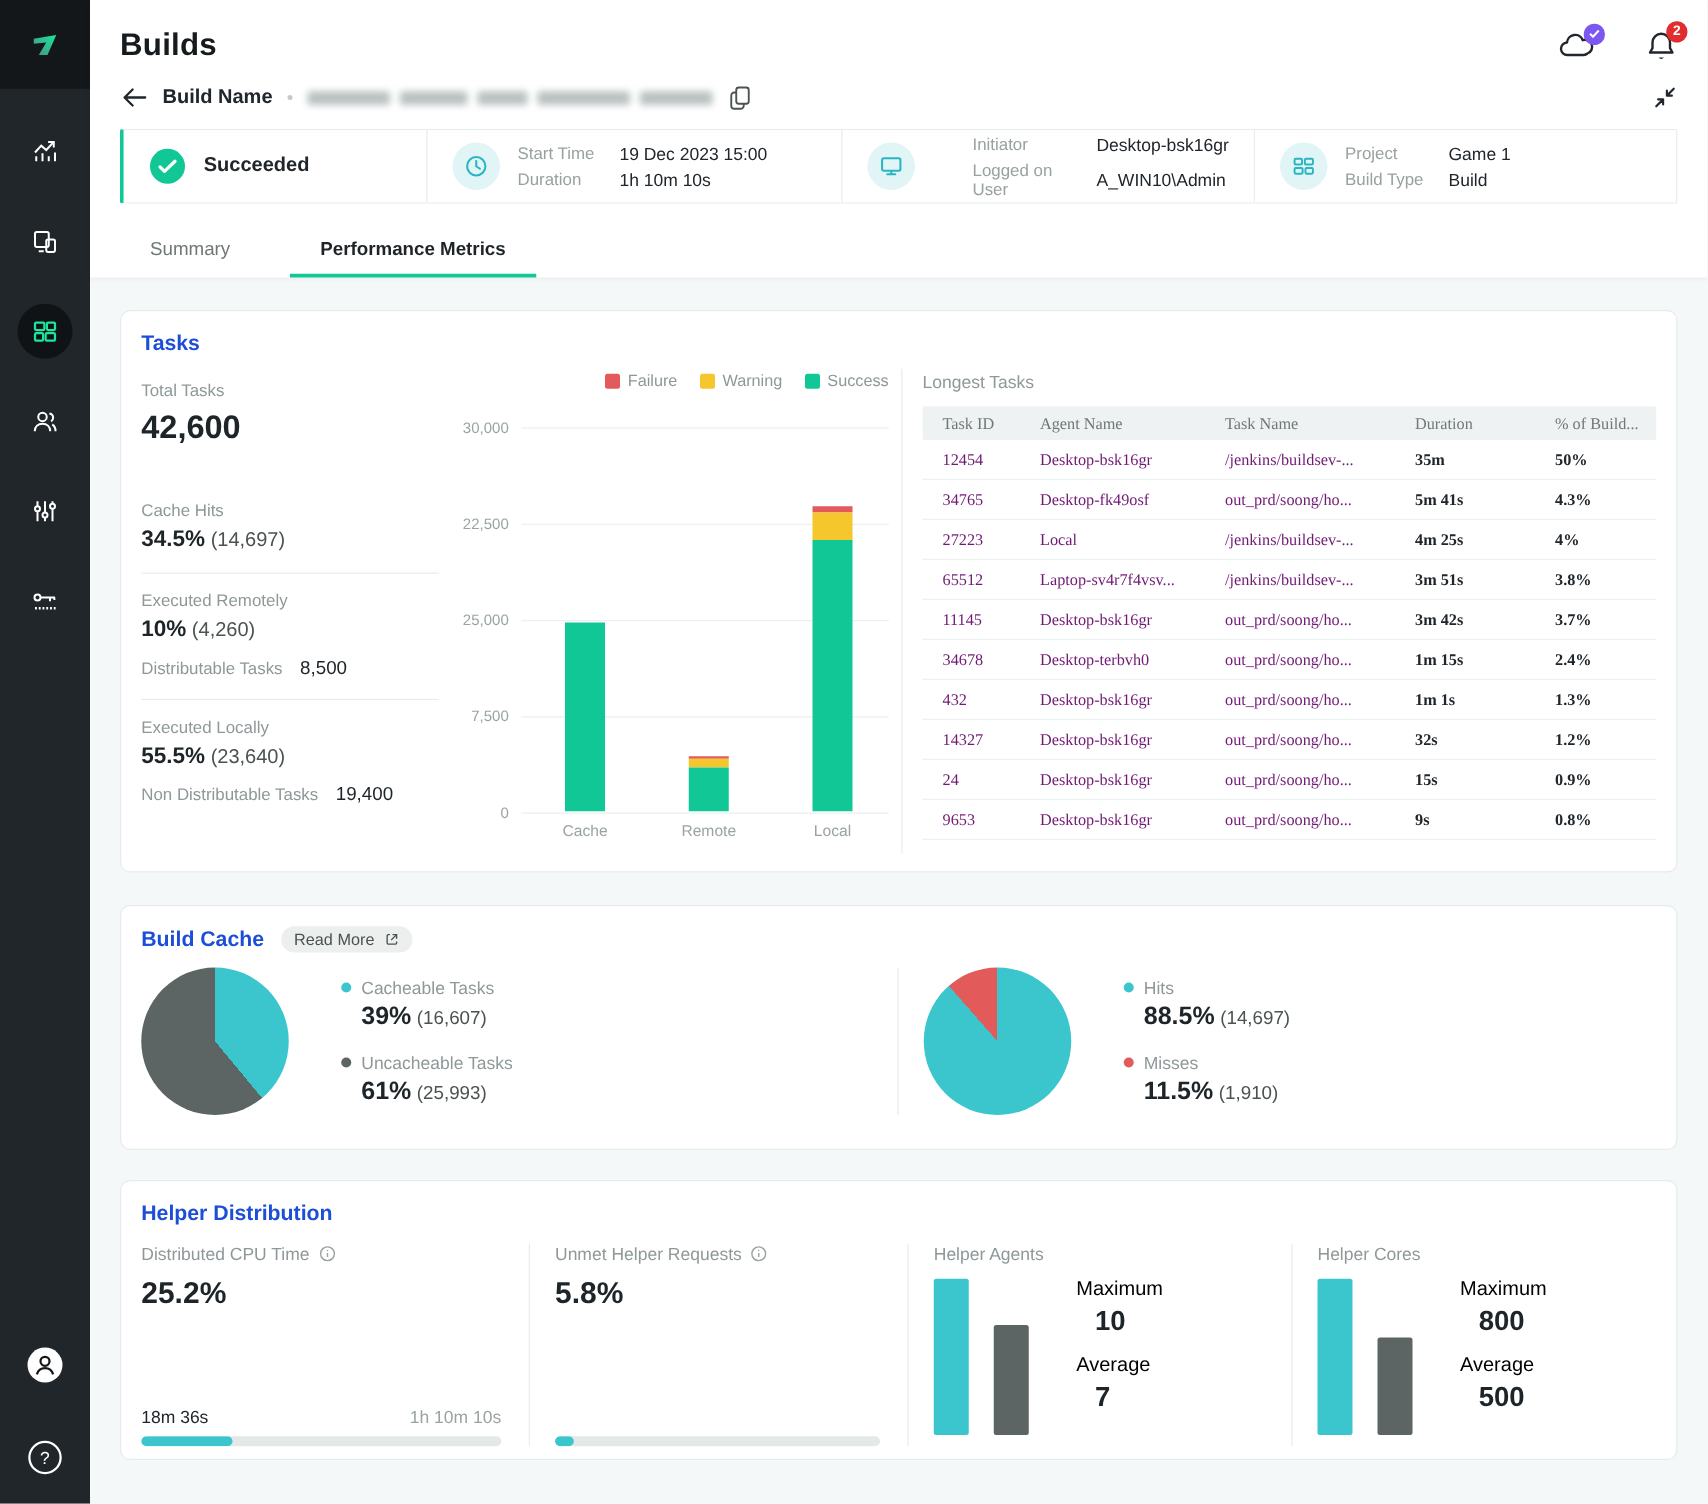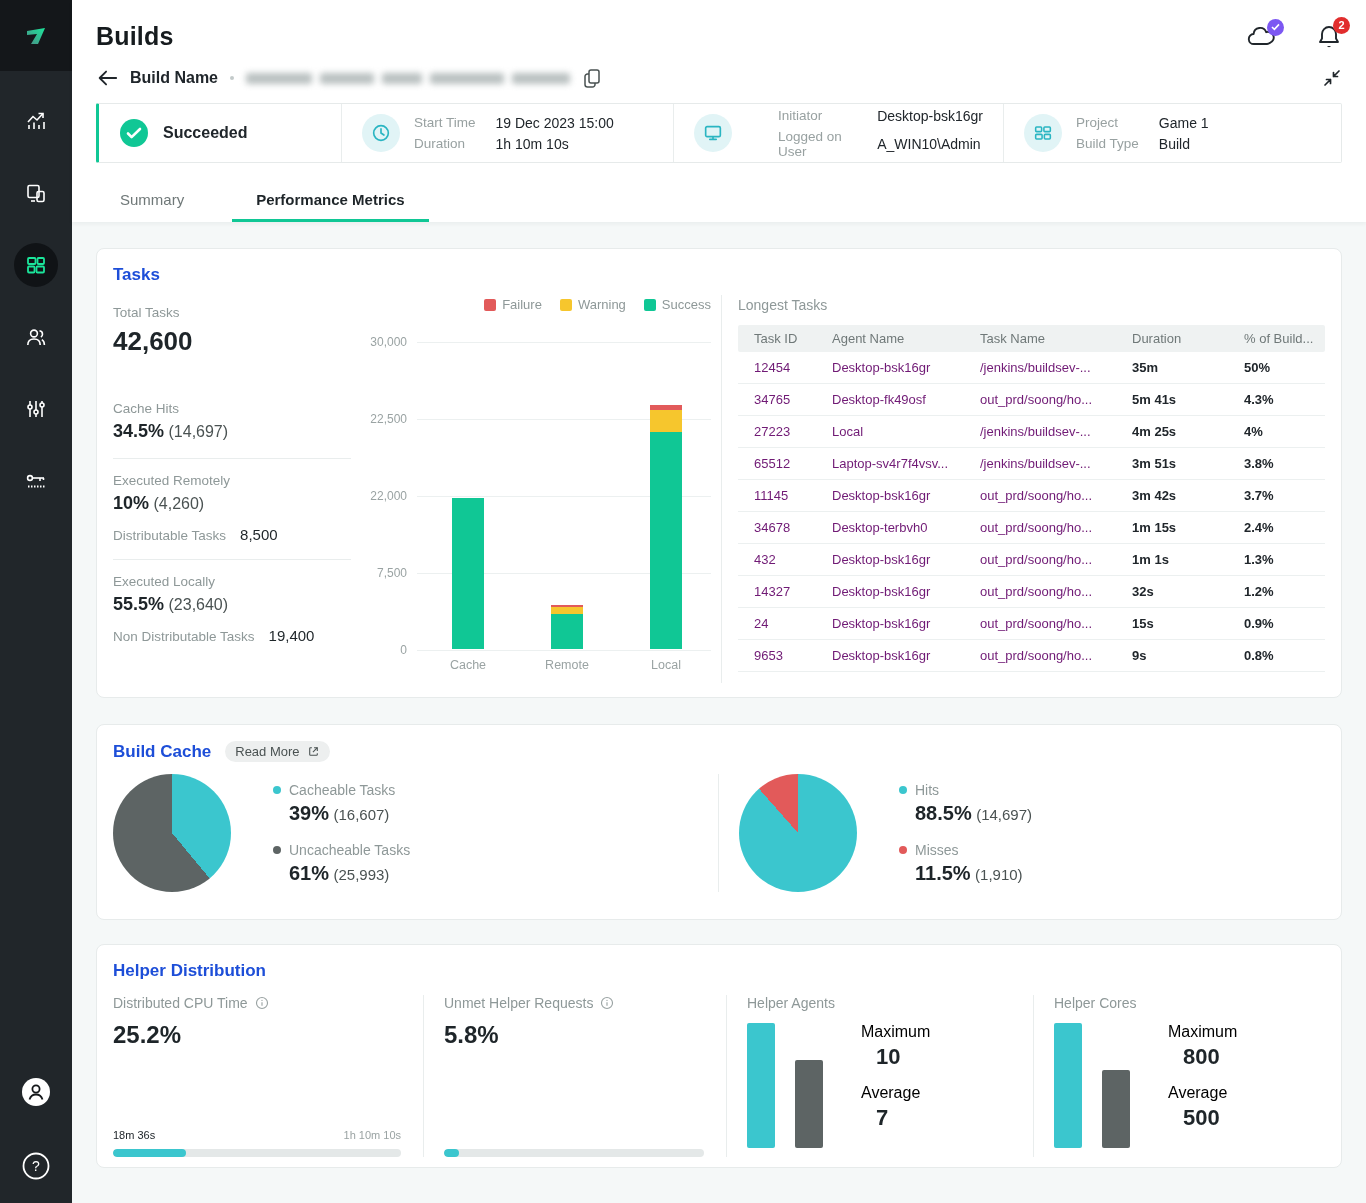--- a/index.html
+++ b/index.html
@@ -76,21 +76,21 @@
   .ylabels { width:52px; position:relative; height:308px; }
   .ylabel { position:absolute; right:10px; font-size:12px; color:#9AA3A3; transform:translateY(-50%); }
   .plot { position:relative; flex:1; height:308px; }
   .gridline { position:absolute; left:0; right:6px; height:1px; background:#ECF0F0; }
   .bar { position:absolute; bottom:1px; width:32px; transform:translateX(-50%); display:flex; flex-direction:column-reverse; }
   .xlabels { position:relative; height:22px; margin-left:52px; }
   .xlabel { position:absolute; transform:translateX(-50%); font-size:12.5px; color:#9AA3A3; top:8px; }
 
   .table-wrap { flex:1; border-left:1px solid #E9EDED; padding-left:16px; margin-left:4px; padding-top:2px; }
   .table-title { font-size:14px; color:#8E9898; }
-  .ltable { margin-top:12px; width:100%; }
+  .ltable { margin-top:12px; width:100%;font-family:Liberation Serif, serif; }
   .trow { display:grid; grid-template-columns:78px 148px 152px 112px 1fr; align-items:center; }
   .thead { background:#EFF2F2; height:27px; border-radius:2px; }
   .thead .tc { font-size:13px; color:#6F7878; }
   .tbody-row { height:32px; border-bottom:1px solid #ECF0F0; cursor:pointer; }
   .tc { padding-left:16px; white-space:nowrap; overflow:hidden; }
   .tc-plain { font-size:13px; color:#701a75; }
   .tc-strong { font-size:13px; font-weight:700; color:#20262B; }
 
   
   .card-cache { height:196px; margin-top:26px; }
@@ -112,21 +112,21 @@
   .card-helper { height:224px; margin-top:24px; }
   .helper-body { display:flex; margin-top:14px; height:162px; }
   .h-sec { display:flex; flex-direction:column; }
   .h-sec + .h-sec { border-left:1px solid #E9EDED; }
   .hs1 { width:310px; padding-right:22px;justify-content:center; }
   .hs2 { width:303px; padding-left:20px; padding-right:22px; }
   .hs3 { width:307px; padding-left:20px; }
   .hs4 { flex:1; padding-left:20px; }
   .h-label { display:flex; align-items:center; gap:7px; font-size:14px; color:#8E9898; }
   .h-big { font-size:24px; font-weight:700; color:#1E2529; margin-top:10px; }
-  .time-row { display:flex; justify-content:space-between; font-size:11px; margin-bottom:8px; }
+  .time-row { display:flex; justify-content:space-between; font-size:14px; margin-bottom:8px; }
   .time-elapsed { color:#20262B; }
   .time-total { color:#9AA3A3; }
   .pbar-block { margin-top:auto; }
   .pbar { height:8px; border-radius:4px; background:#E4E8E8; overflow:hidden; }
   .pfill { height:8px; border-radius:4px; background:#3BC6CE; }
   .mini-row { display:flex; margin-top:12px; }
   .mini-chart { display:flex; align-items:flex-end; gap:20px; height:125px; }
   .mini-bar { width:28px; border-radius:2px; }
   .mini-legend { margin-left:38px; display:flex; flex-direction:column; gap:14px; }
   .ml-value { font-size:22px; font-weight:700; color:#1E2529; margin-top:3px; padding-left:15px; }
@@ -391,21 +391,21 @@
               </div>
               <div class="legend-item">
                 <span class="legend-sq" style="background: rgb(16, 199, 149);"></span>
                 <span>Success</span>
               </div>
             </div>
             <div class="plot-wrap">
               <div class="ylabels">
                 <span class="ylabel" style="top:0%">30,000</span>
                 <span class="ylabel" style="top:25%">22,500</span>
-                <span class="ylabel" style="top:50%">22,000</span>
+                <span class="ylabel" style="top:50%">25,000</span>
                 <span class="ylabel" style="top:75%">7,500</span>
                 <span class="ylabel" style="top:100%">0</span>
               </div>
               <div class="plot">
                 <div class="gridline" style="top:0"></div>
                 <div class="gridline" style="top:25%"></div>
                 <div class="gridline" style="top:50%"></div>
                 <div class="gridline" style="top:75%"></div>
                 <div class="gridline" style="top:100%"></div>
                 <div class="bar" style="left:17%">

